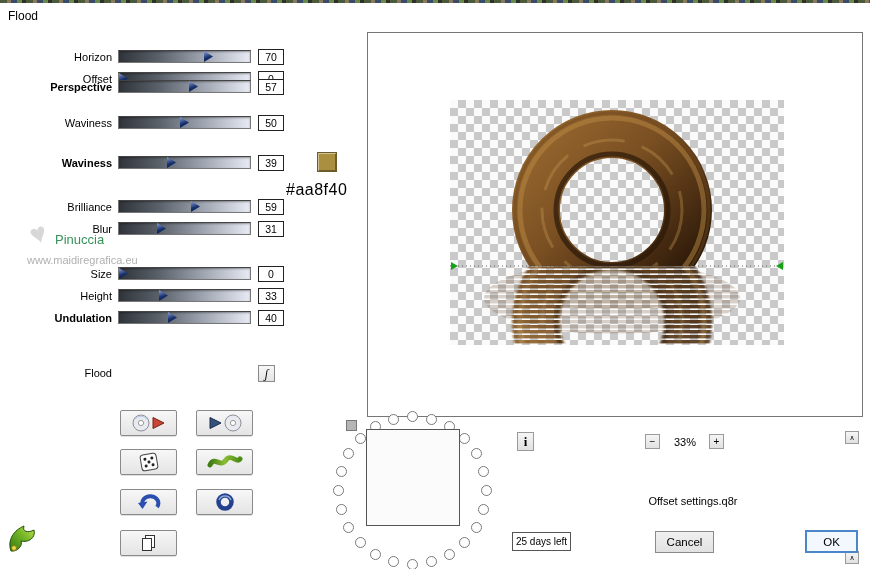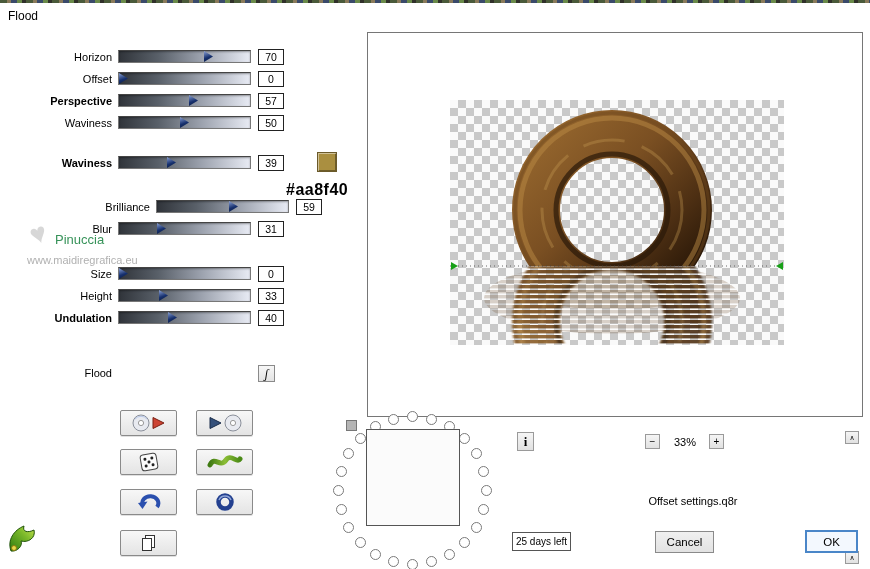--- a/index.html
+++ b/index.html
@@ -31,21 +31,21 @@
        border:1px solid #707070;background:#fff;font-size:11px;line-height:18px;padding-left:5px;}
   .dd-arrow{position:absolute;right:2px;top:0;bottom:0;width:14px;display:flex;align-items:center;justify-content:center;}
   .tri{width:0;height:0;border-left:3.5px solid transparent;border-right:3.5px solid transparent;border-top:4px solid #333;}
   .sqbtn{position:absolute;left:258px;top:365px;width:17px;height:17px;padding:0;
        background:linear-gradient(#f7f7f7,#e3e3e3);border:1px solid #8a8a8a;
        font-family:"Liberation Serif",serif;font-style:italic;font-size:12px;line-height:14px;}
 
   
   .swatch{position:absolute;left:317px;top:152px;width:18px;height:18px;border:1px solid #6b5a2a;
        box-shadow:inset 1px 1px 0 rgba(255,255,255,.45), inset -1px -1px 0 rgba(0,0,0,.35);}
-  .hex{position:absolute;left:286px;top:181px;font-size:16px;font-weight:bold;letter-spacing:.5px;}
+  .hex{position:absolute;left:286px;top:181px;font-size:16px;font-weight:normal;letter-spacing:.5px;}
 
   
   .wm-heart{position:absolute;left:30px;top:218px;font-size:28px;color:#bdbdbd;opacity:.6;
        transform:rotate(-18deg);text-shadow:1px 1px 0 #fff;}
   .wm-name{position:absolute;left:55px;top:232px;font-size:13px;color:#15803d;opacity:.85;text-shadow:1px 1px 0 #fff;}
   .wm-url{position:absolute;left:27px;top:254px;font-size:11px;color:#a3a3a3;opacity:.85;text-shadow:1px 1px 0 #fff;}
 
   
   .imgbtn{position:absolute;width:57px;height:26px;padding:0;border:1px solid #8a8a8a;border-radius:2px;
        background:linear-gradient(#f7f7f7,#e4e4e4);display:flex;align-items:center;justify-content:center;
@@ -103,42 +103,42 @@
         </div>
         <input class="sval" value="70" style="">
       </div>
       <div class="srow" style="top: 72px;">
         <span class="slabel">Offset</span>
         <div class="strack">
           <div class="sthumb" style="left:0px"></div>
         </div>
         <input class="sval" value="0" style="">
       </div>
-      <div class="srow" style="top: 94px;">
+      <div class="srow" style="top: 80px;">
         <span class="slabel bold">Perspective</span>
         <div class="strack">
           <div class="sthumb" style="left:70px"></div>
         </div>
         <input class="sval" value="57" style="">
       </div>
       <div class="srow" style="top: 116px;">
         <span class="slabel">Waviness</span>
         <div class="strack">
           <div class="sthumb" style="left:61px"></div>
         </div>
         <input class="sval" value="50" style="">
       </div>
       <div class="srow" style="top: 156px;">
         <span class="slabel bold">Waviness</span>
         <div class="strack">
           <div class="sthumb" style="left:48px"></div>
         </div>
         <input class="sval" value="39" style="">
       </div>
-      <div class="srow" style="top: 200px; margin-left: 38px;">
+      <div class="srow" style="top: 200px;">
         <span class="slabel">Brilliance</span>
         <div class="strack">
           <div class="sthumb" style="left:72px"></div>
         </div>
         <input class="sval" value="59" style="">
       </div>
       <div class="srow" style="top: 222px;">
         <span class="slabel">Blur</span>
         <div class="strack">
           <div class="sthumb" style="left:38px"></div>

